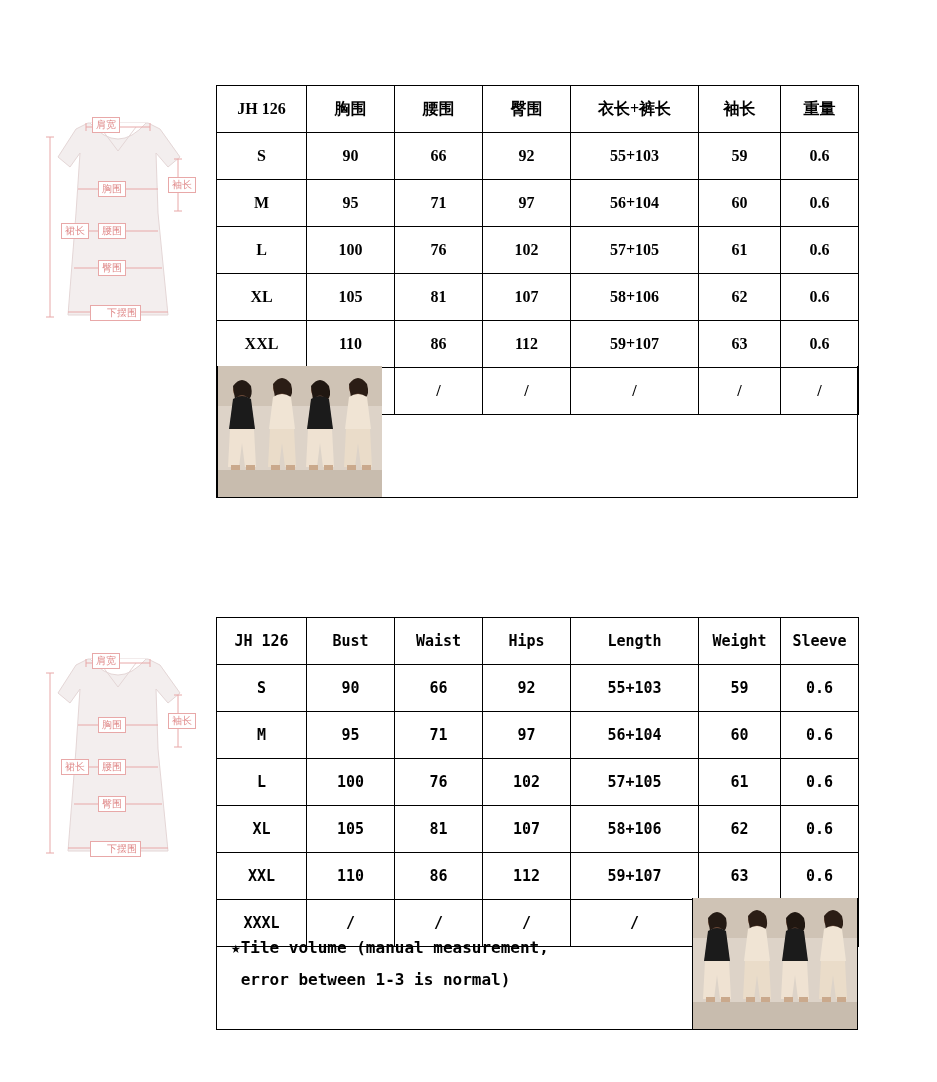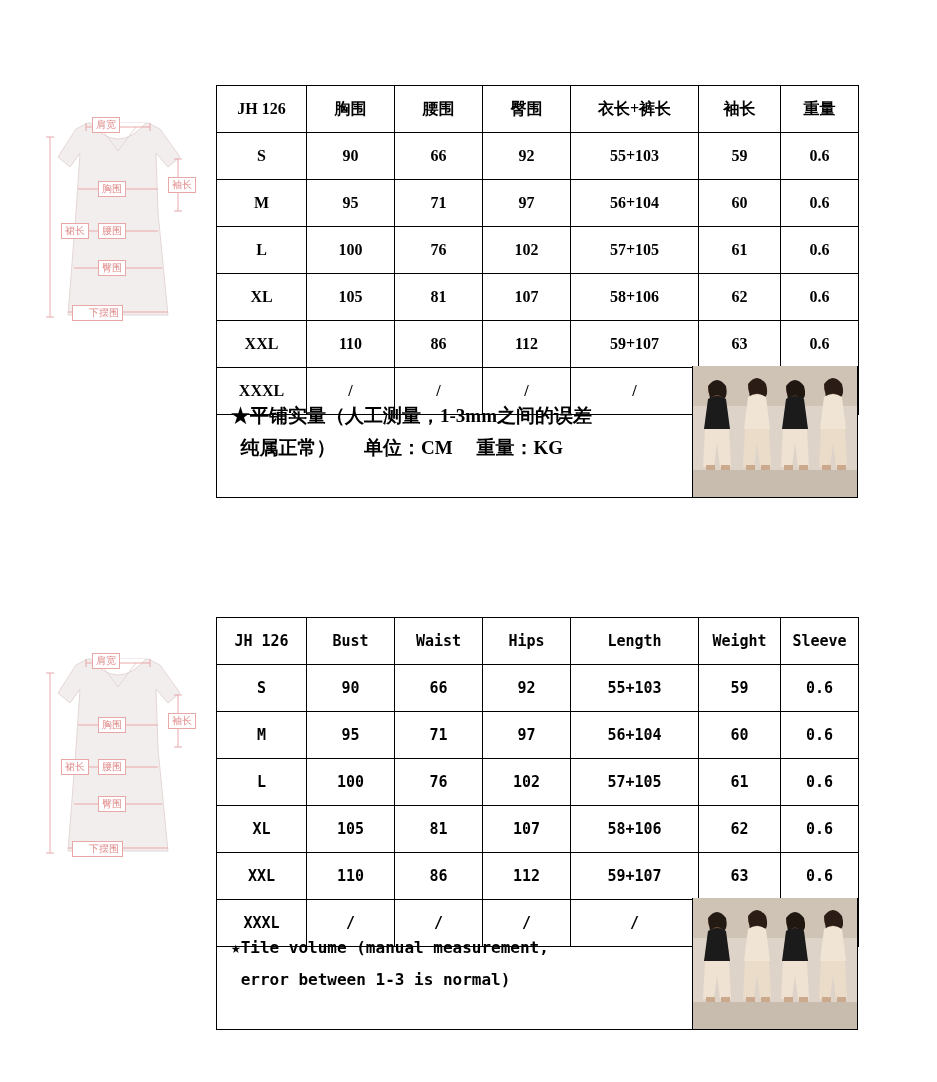--- a/index.html
+++ b/index.html
@@ -43,21 +43,21 @@
     font-size: 10px;
     line-height: 12px;
     padding: 1px 3px;
     font-family: "Liberation Sans", sans-serif;
     white-space: nowrap;
   }
   .dl-shoulder { left: 64px; top: 12px; }
   .dl-bust     { left: 70px; top: 76px; }
   .dl-waist    { left: 70px; top: 118px; }
   .dl-hip      { left: 70px; top: 155px; }
-  .dl-hem      { left: 44px; top: 200px; padding-left: 16px; }
+  .dl-hem      { left: 62px; top: 200px; padding-left: 16px; }
   .dl-sleeve   { left: 140px; top: 72px; }
   .dl-skirt    { left: 6px;  top: 118px; margin-left: 27px; }
 
   
   table.size-table {
     position: absolute;
     border-collapse: collapse;
     table-layout: fixed;
     margin-top: 41px;
   }
@@ -247,24 +247,20 @@
         <td>/</td>
         <td>/</td>
         <td>/</td>
         <td>/</td>
         <td>/</td>
       </tr>
     </tbody>
   </table>
 
   <div class="note-box" id="note-cn">
-    <div class="note-text">
-      <span class="note-line">★平铺实量（人工测量，1-3mm之间的误差</span>
-      <span class="note-line">  纯属正常）      单位：CM     重量：KG</span>
-    </div>
     <div class="note-photo">
       <svg width="164" height="131" viewBox="0 0 164 131">
         <rect x="0" y="0" width="164" height="131" fill="#ddd3c8"></rect>
         <rect x="0" y="0" width="164" height="40" fill="#cfc3b5"></rect>
         <rect x="0" y="104" width="164" height="27" fill="#c8bcae"></rect>
 
         <g>
           <circle cx="24" cy="24" r="9" fill="#6b4a38"></circle>
           <path d="M15 20 q9 -12 18 0 q2 10 -2 13 q-7 -8 -14 0 Z" fill="#241a14"></path>
           <path d="M15 33 q9 -6 18 0 l4 30 l-26 0 Z" fill="#1b1b1b"></path>

